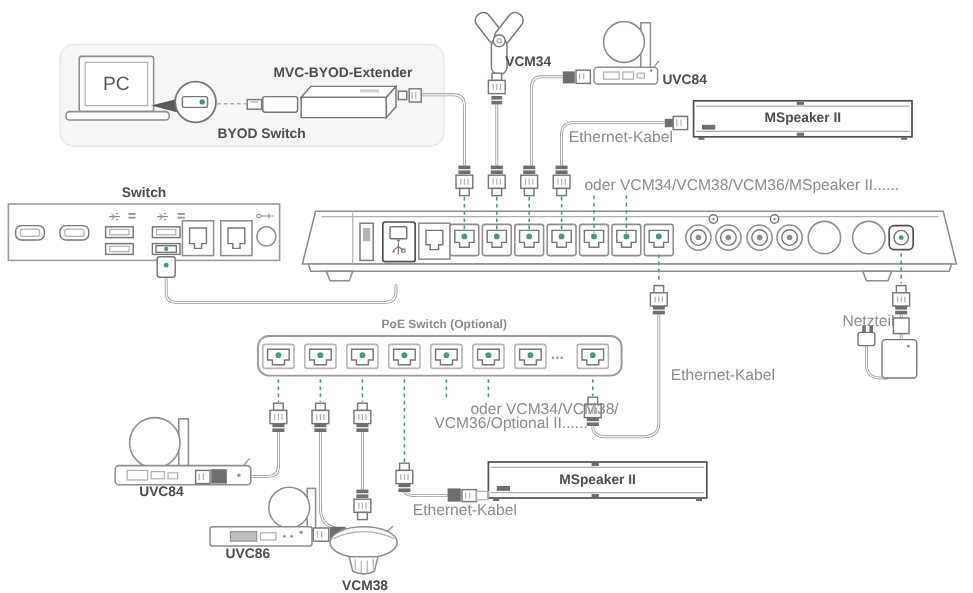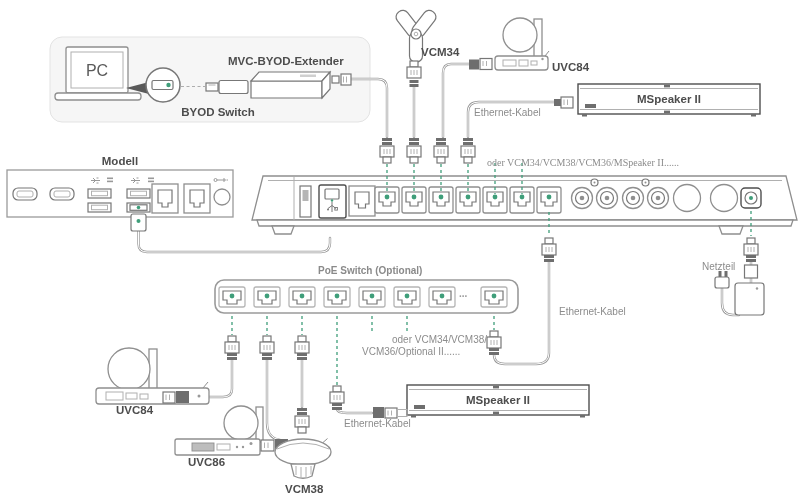--- a/index.html
+++ b/index.html
@@ -1,19 +1,19 @@
 <!DOCTYPE html>
 <html><head>
 <meta charset="utf-8">
 <style>
   html,body{margin:0;padding:0;background:#fff;}
   .stage{position:relative;width:811px;height:494px;background:#fff;overflow:hidden;
          font-family:"Liberation Sans",sans-serif;}
   .stage svg{position:absolute;left:0;top:0;}
-  .lbl{position:absolute;font-size:10px;color:#8c8c8c;white-space:nowrap;line-height:1.15;}
+  .lbl{position:absolute;font-size:13px;color:#8c8c8c;white-space:nowrap;line-height:1.15;}
   .lbl.dark{color:#4d4d4d;font-weight:700;font-size:11.5px;}
   .lbl.semibold{font-weight:700;font-size:10px;color:#8a8a8a;}
   
   .s1{stroke:#8f8f8f;fill:#fff;stroke-width:1.3;}
   .s2{stroke:#777;fill:#fff;stroke-width:1.2;}
   .sd{stroke:#4f4f4f;fill:#fff;stroke-width:1.4;}
   .thin{stroke:#b0b0b0;fill:none;stroke-width:1;}
   .dk{fill:#6e6e6e;stroke:none;}
   .gdot{fill:#3f9e7a;stroke:none;}
   .dash{stroke:#3f9e7a;stroke-width:1.3;fill:none;stroke-dasharray:3 3;}
@@ -370,23 +370,23 @@
 </svg>
 
 <div class="lbl" style="left:68px;top:62px;width:58px;text-align:center;font-size:16px;color:#5a5a5a;">PC</div>
 <div class="lbl dark" style="left:228px;top:55px;">MVC-BYOD-Extender</div>
 <div class="lbl dark" style="left:158px;top:106px;width:120px;text-align:center;">BYOD Switch</div>
 
 <div class="lbl dark" style="left:421px;top:46px;">VCM34</div>
 <div class="lbl dark" style="left:552px;top:61px;">UVC84</div>
 <div class="lbl dark" style="left:578px;top:93px;width:182px;text-align:center;">MSpeaker II</div>
 <div class="lbl" style="left:474px;top:107px;">Ethernet-Kabel</div>
-<div class="lbl" style="left:487px;top:157px;font-family:Liberation Serif, serif;">oder VCM34/VCM38/VCM36/MSpeaker II......</div>
-
-<div class="lbl dark" style="left:60px;top:155px;width:120px;text-align:center;">Modell</div>
+<div class="lbl" style="left:487px;top:147px;">oder VCM34/VCM38/VCM36/MSpeaker II......</div>
+
+<div class="lbl dark" style="left:60px;top:155px;width:120px;text-align:center;">Switch</div>
 
 <div class="lbl" style="left:702px;top:261px;">Netzteil</div>
 <div class="lbl" style="left:559px;top:306px;">Ethernet-Kabel</div>
 
 <div class="lbl semibold" style="left:318px;top:265px;">PoE Switch (Optional)</div>
 <div class="lbl" style="left:459px;top:288px;color:#9a9a9a;font-weight:bold;">...</div>
 <div class="lbl" style="left:392px;top:334px;">oder VCM34/VCM38/</div>
 <div class="lbl" style="left:362px;top:346px;">VCM36/Optional II......</div>
 
 <div class="lbl dark" style="left:116px;top:404px;">UVC84</div>

